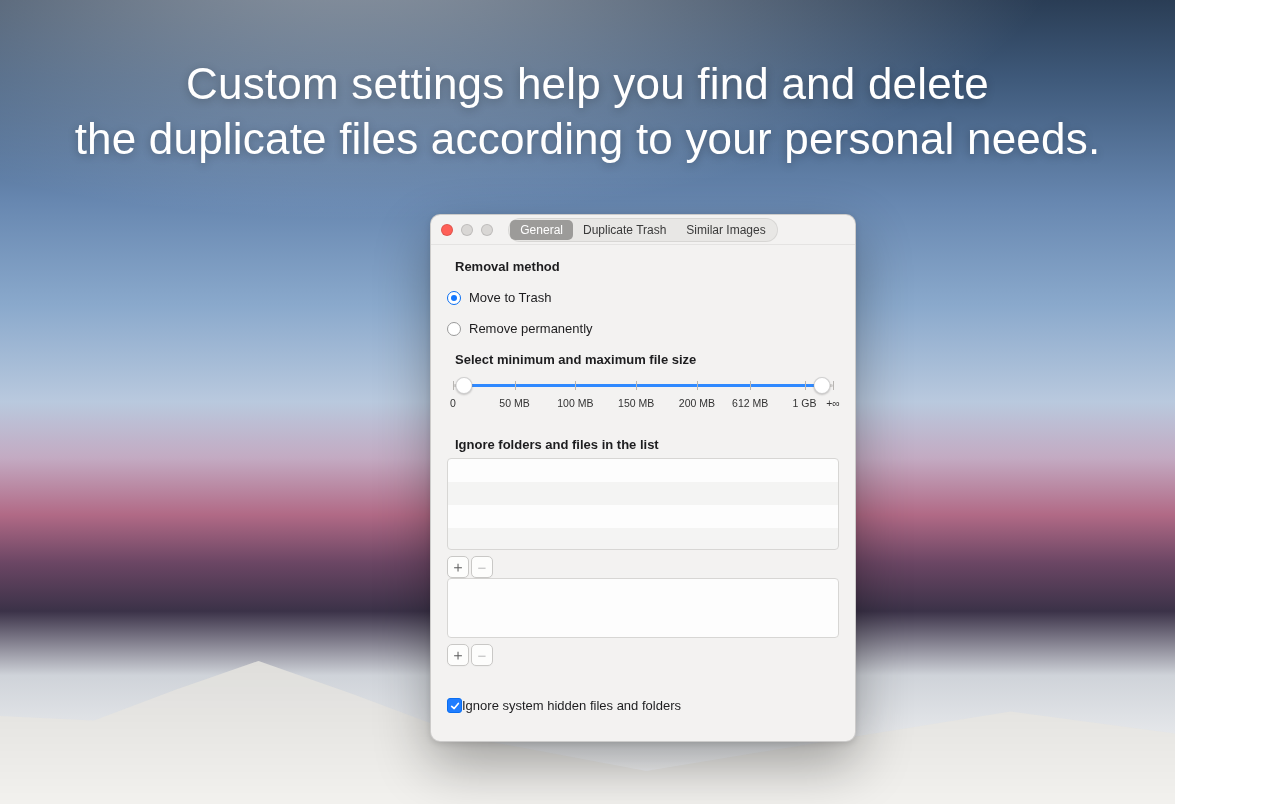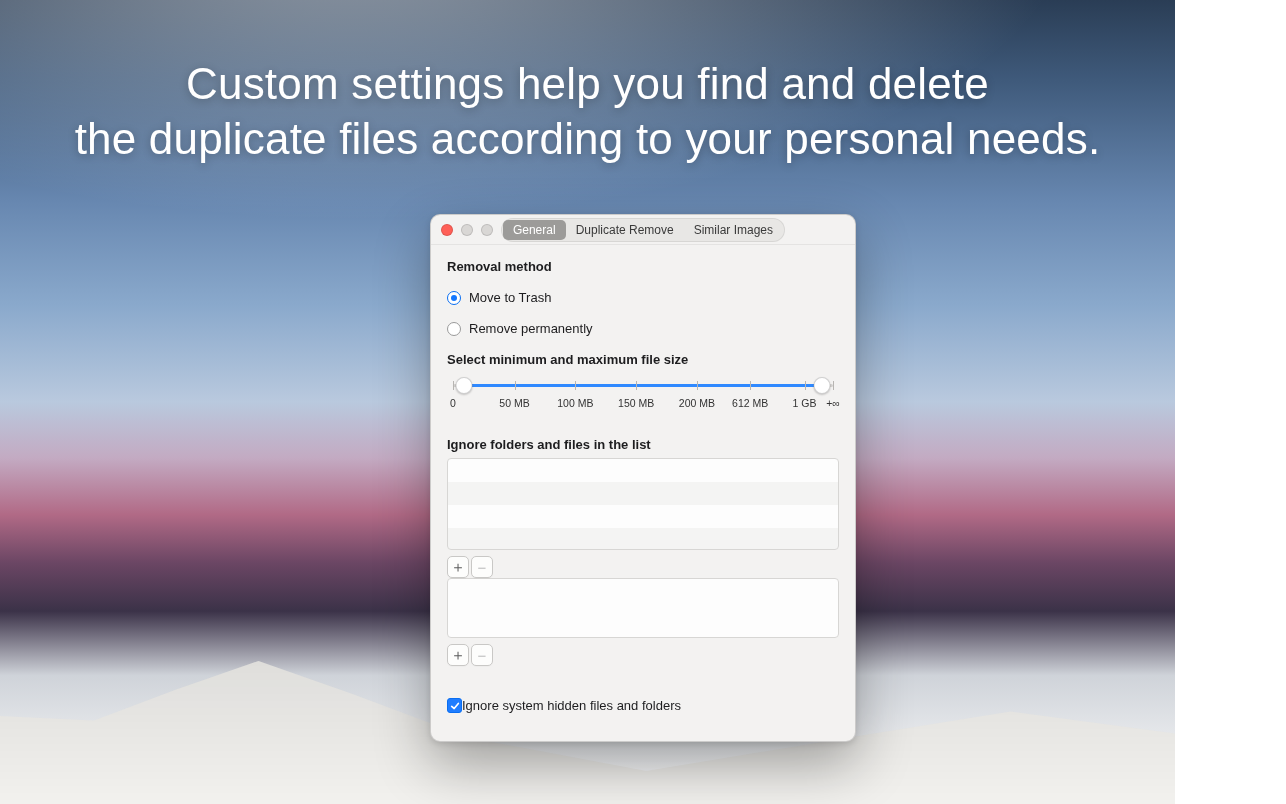--- a/index.html
+++ b/index.html
@@ -50,21 +50,21 @@
   .tl.dim  { background:#d9d7d5; }
   .seg {
     display:inline-flex; background:#e8e7e5; border-radius:12px; padding:2px;
     box-shadow: inset 0 0 0 1px rgba(0,0,0,0.07);
   }
   .seg .tab {
     padding:3px 10px; font-size:12px; color:#3a3a3a; border-radius:5px; cursor:default;
   }
   .seg .tab.active { background:#9c9b99; color:#fff; }
   .content { padding:12px 16px 14px 16px; font-size:13px; color:#222; }
-  .section-title { font-weight:600; margin-top:2px; margin-bottom:6px; font-size:13px; color:#1d1d1f; }
+  .section-title { font-weight:600; margin-top:2px; margin-bottom:6px; font-size:13px; color:#1d1d1f;margin-left:8px; }
   .radio-row { display:flex; align-items:center; gap:8px; margin:16px 0; }
   .radio {
     width:14px; height:14px; border-radius:50%; border:1px solid #9a9a9a; background:#fff; position:relative; flex:0 0 auto;
   }
   .radio.selected { border-color:#0a6ef1; }
   .radio.selected::after { content:""; position:absolute; inset:3px; border-radius:50%; background:#1377ff; }
   .radio-label { font-size:13px; color:#1d1d1f; }
   .placeholder { color:#9b9b9d; margin-left:6px; font-size:13px; }
   .round-btn {
     width:16px; height:16px; border-radius:50%; background:#c7c6c5; color:#646464;
@@ -118,21 +118,21 @@
 
   <div class="window">
     <div class="titlebar">
       <div class="traffic">
         <div class="tl red"></div>
         <div class="tl dim"></div>
         <div class="tl dim"></div>
       </div>
       <div class="seg">
         <div class="tab active">General</div>
-        <div class="tab">Duplicate Remove</div>
+        <div class="tab">Duplicate Trash</div>
         <div class="tab">Similar Images</div>
       </div>
     </div>
     <div class="content">
 
       <div class="section-title">Removal method</div>
 
       <div class="radio-row">
         <div class="radio selected"></div>
         <div class="radio-label">Move to Trash</div>

